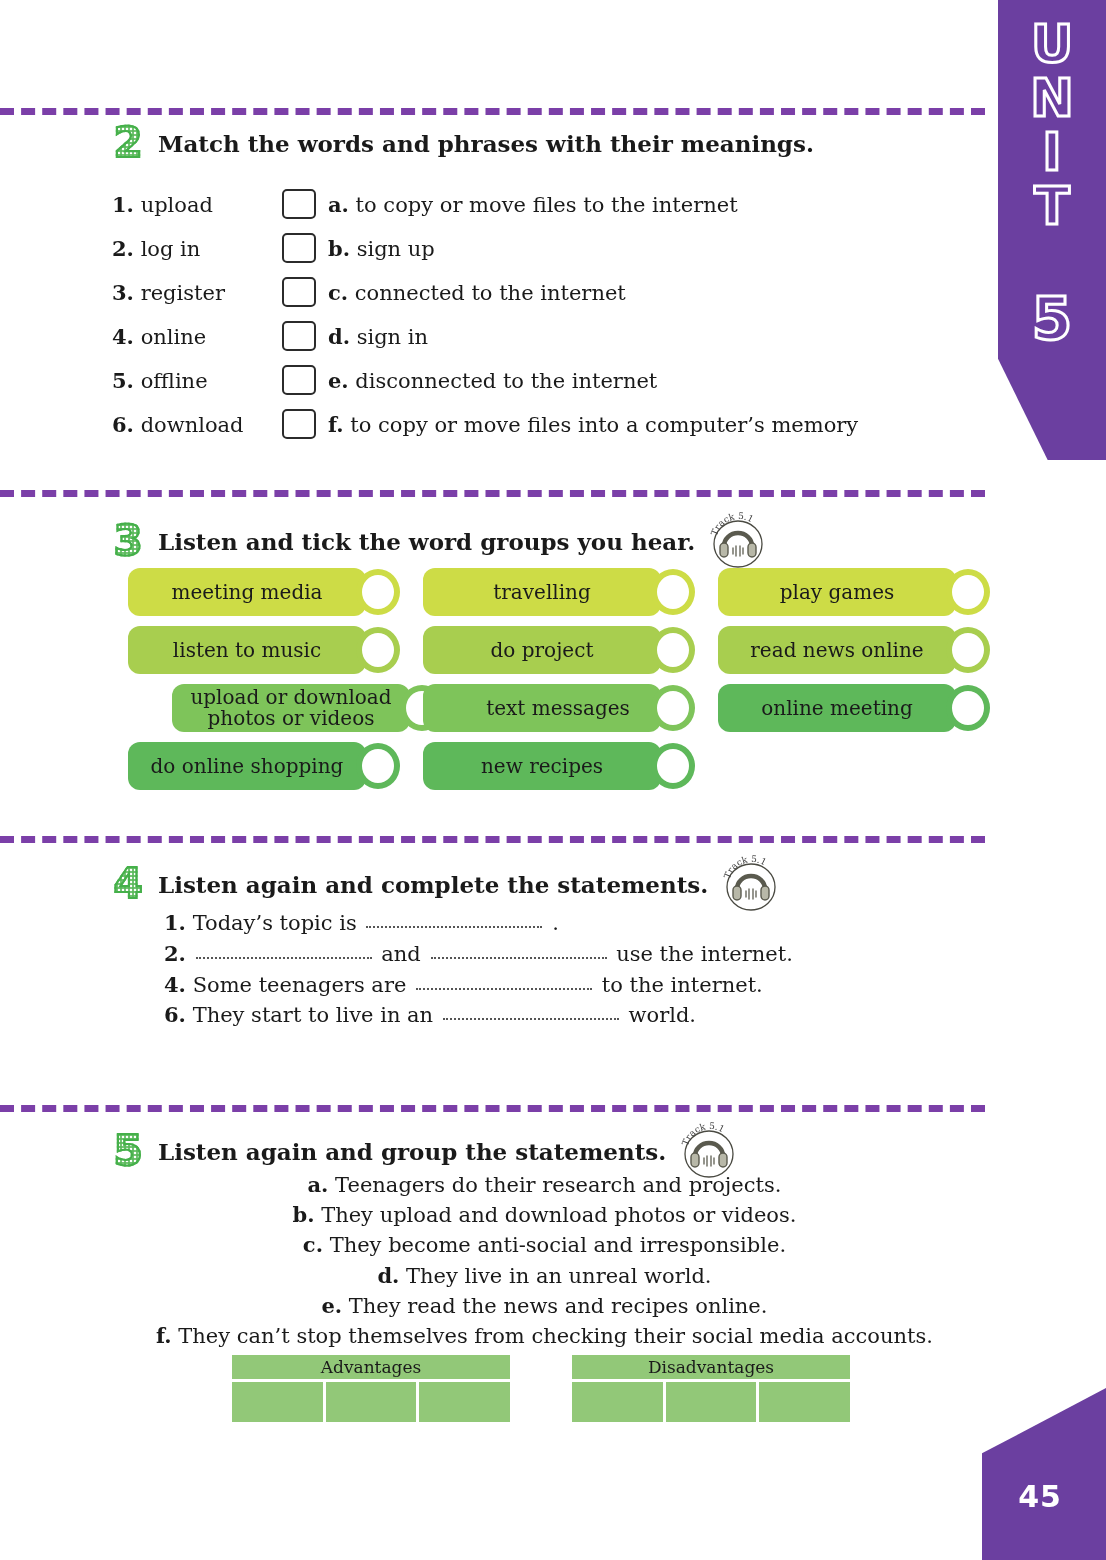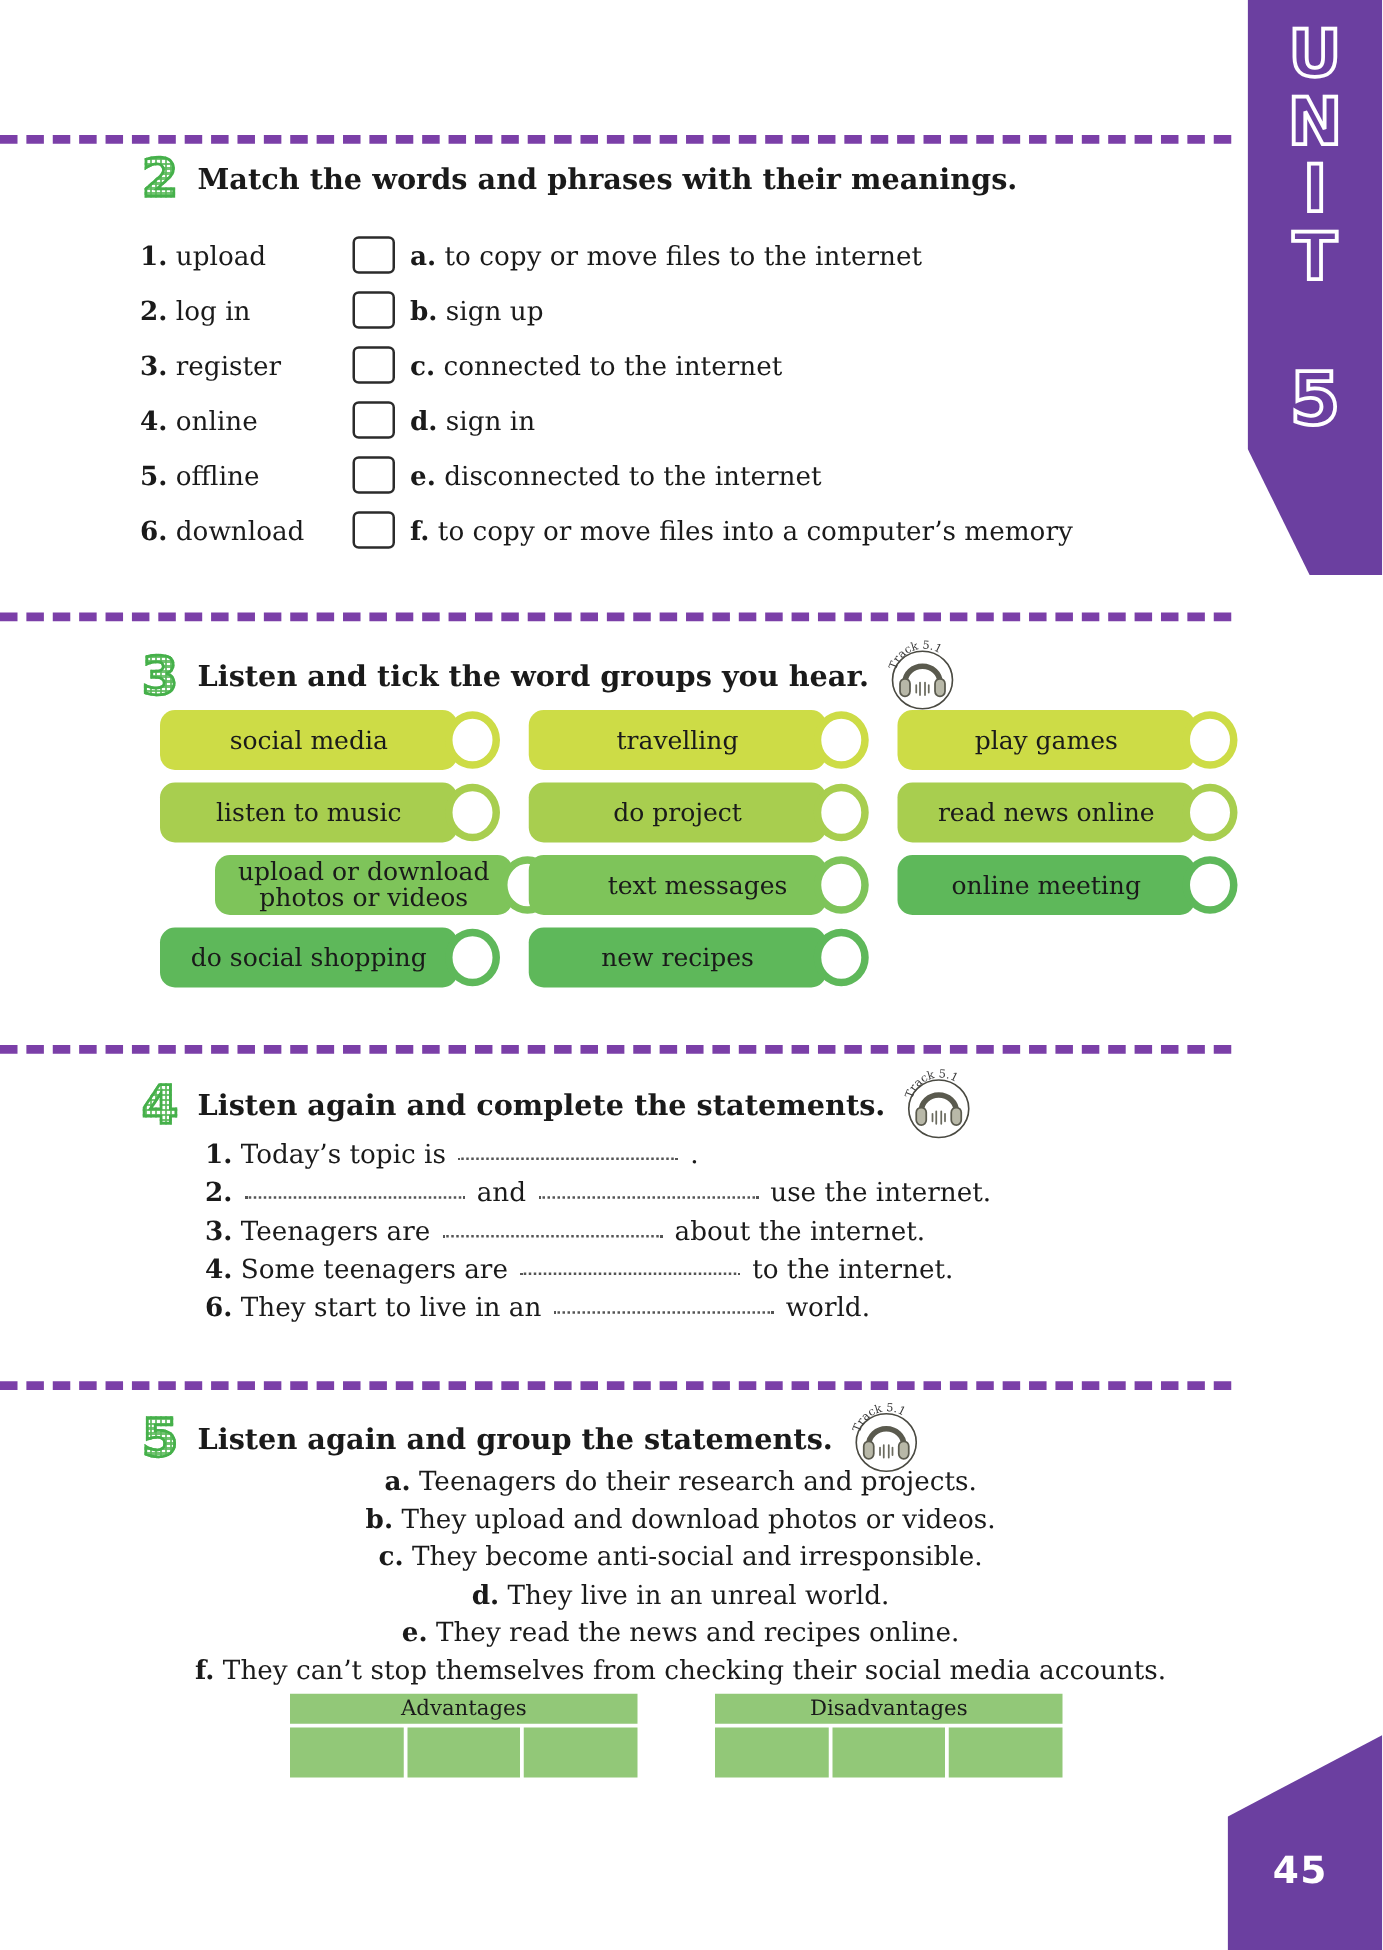--- a/index.html
+++ b/index.html
@@ -293,21 +293,21 @@
       <path id="trk3" d="M7 30 A23 23 0 0 1 53 30" fill="none"></path>
       <text font-family="DejaVu Serif, serif" font-size="9" fill="#3a3a3a">
         <textPath href="#trk3" startOffset="8%">Track 5.1</textPath>
       </text>
     </svg>
   </span>
 </div>
 
 <div class="pill-grid" style="top:568px; left:128px;">
   <div class="pill" style="background:#cddc46;">
-    <span>social media</span>
+    <span>meeting media</span>
     <span class="pill-check" style="border:6px solid #cddc46;"></span>
   </div>
   <div class="pill" style="background:#cddc46;">
     <span>travelling</span>
     <span class="pill-check" style="border:6px solid #cddc46;"></span>
   </div>
   <div class="pill" style="background:#cddc46;">
     <span>play games</span>
     <span class="pill-check" style="border:6px solid #cddc46;"></span>
   </div>
@@ -332,21 +332,21 @@
   <div class="pill" style="background:#7ec45a;padding-left:42px;">
     <span>text messages</span>
     <span class="pill-check" style="border:6px solid #7ec45a;"></span>
   </div>
 
   <div class="pill" style="background:#5eb85a;">
     <span>online meeting</span>
     <span class="pill-check" style="border:6px solid #5eb85a;"></span>
   </div>
   <div class="pill" style="background:#5eb85a;">
-    <span>do social shopping</span>
+    <span>do online shopping</span>
     <span class="pill-check" style="border:6px solid #5eb85a;"></span>
   </div>
   <div class="pill" style="background:#5eb85a;">
     <span>new recipes</span>
     <span class="pill-check" style="border:6px solid #5eb85a;"></span>
   </div>
 </div>
 
 <div class="ex-head" style="top:855px; left:108px;">
   <span class="ex-num">4</span>
@@ -375,26 +375,20 @@
     <span>.</span>
   </div>
   <div class="stmt">
     <b>2.</b>
     <span class="blank" style="width:176px;"></span>
     <span>and</span>
     <span class="blank" style="width:176px;"></span>
     <span>use the internet.</span>
   </div>
   <div class="stmt">
-    <b>3.</b>
-    <span>Teenagers are</span>
-    <span class="blank" style="width:176px;"></span>
-    <span>about the internet.</span>
-  </div>
-  <div class="stmt">
     <b>4.</b>
     <span>Some teenagers are</span>
     <span class="blank" style="width:176px;"></span>
     <span>to the internet.</span>
   </div>
   <div class="stmt">
     <b>6.</b>
     <span>They start to live in an</span>
     <span class="blank" style="width:176px;"></span>
     <span>world.</span>

